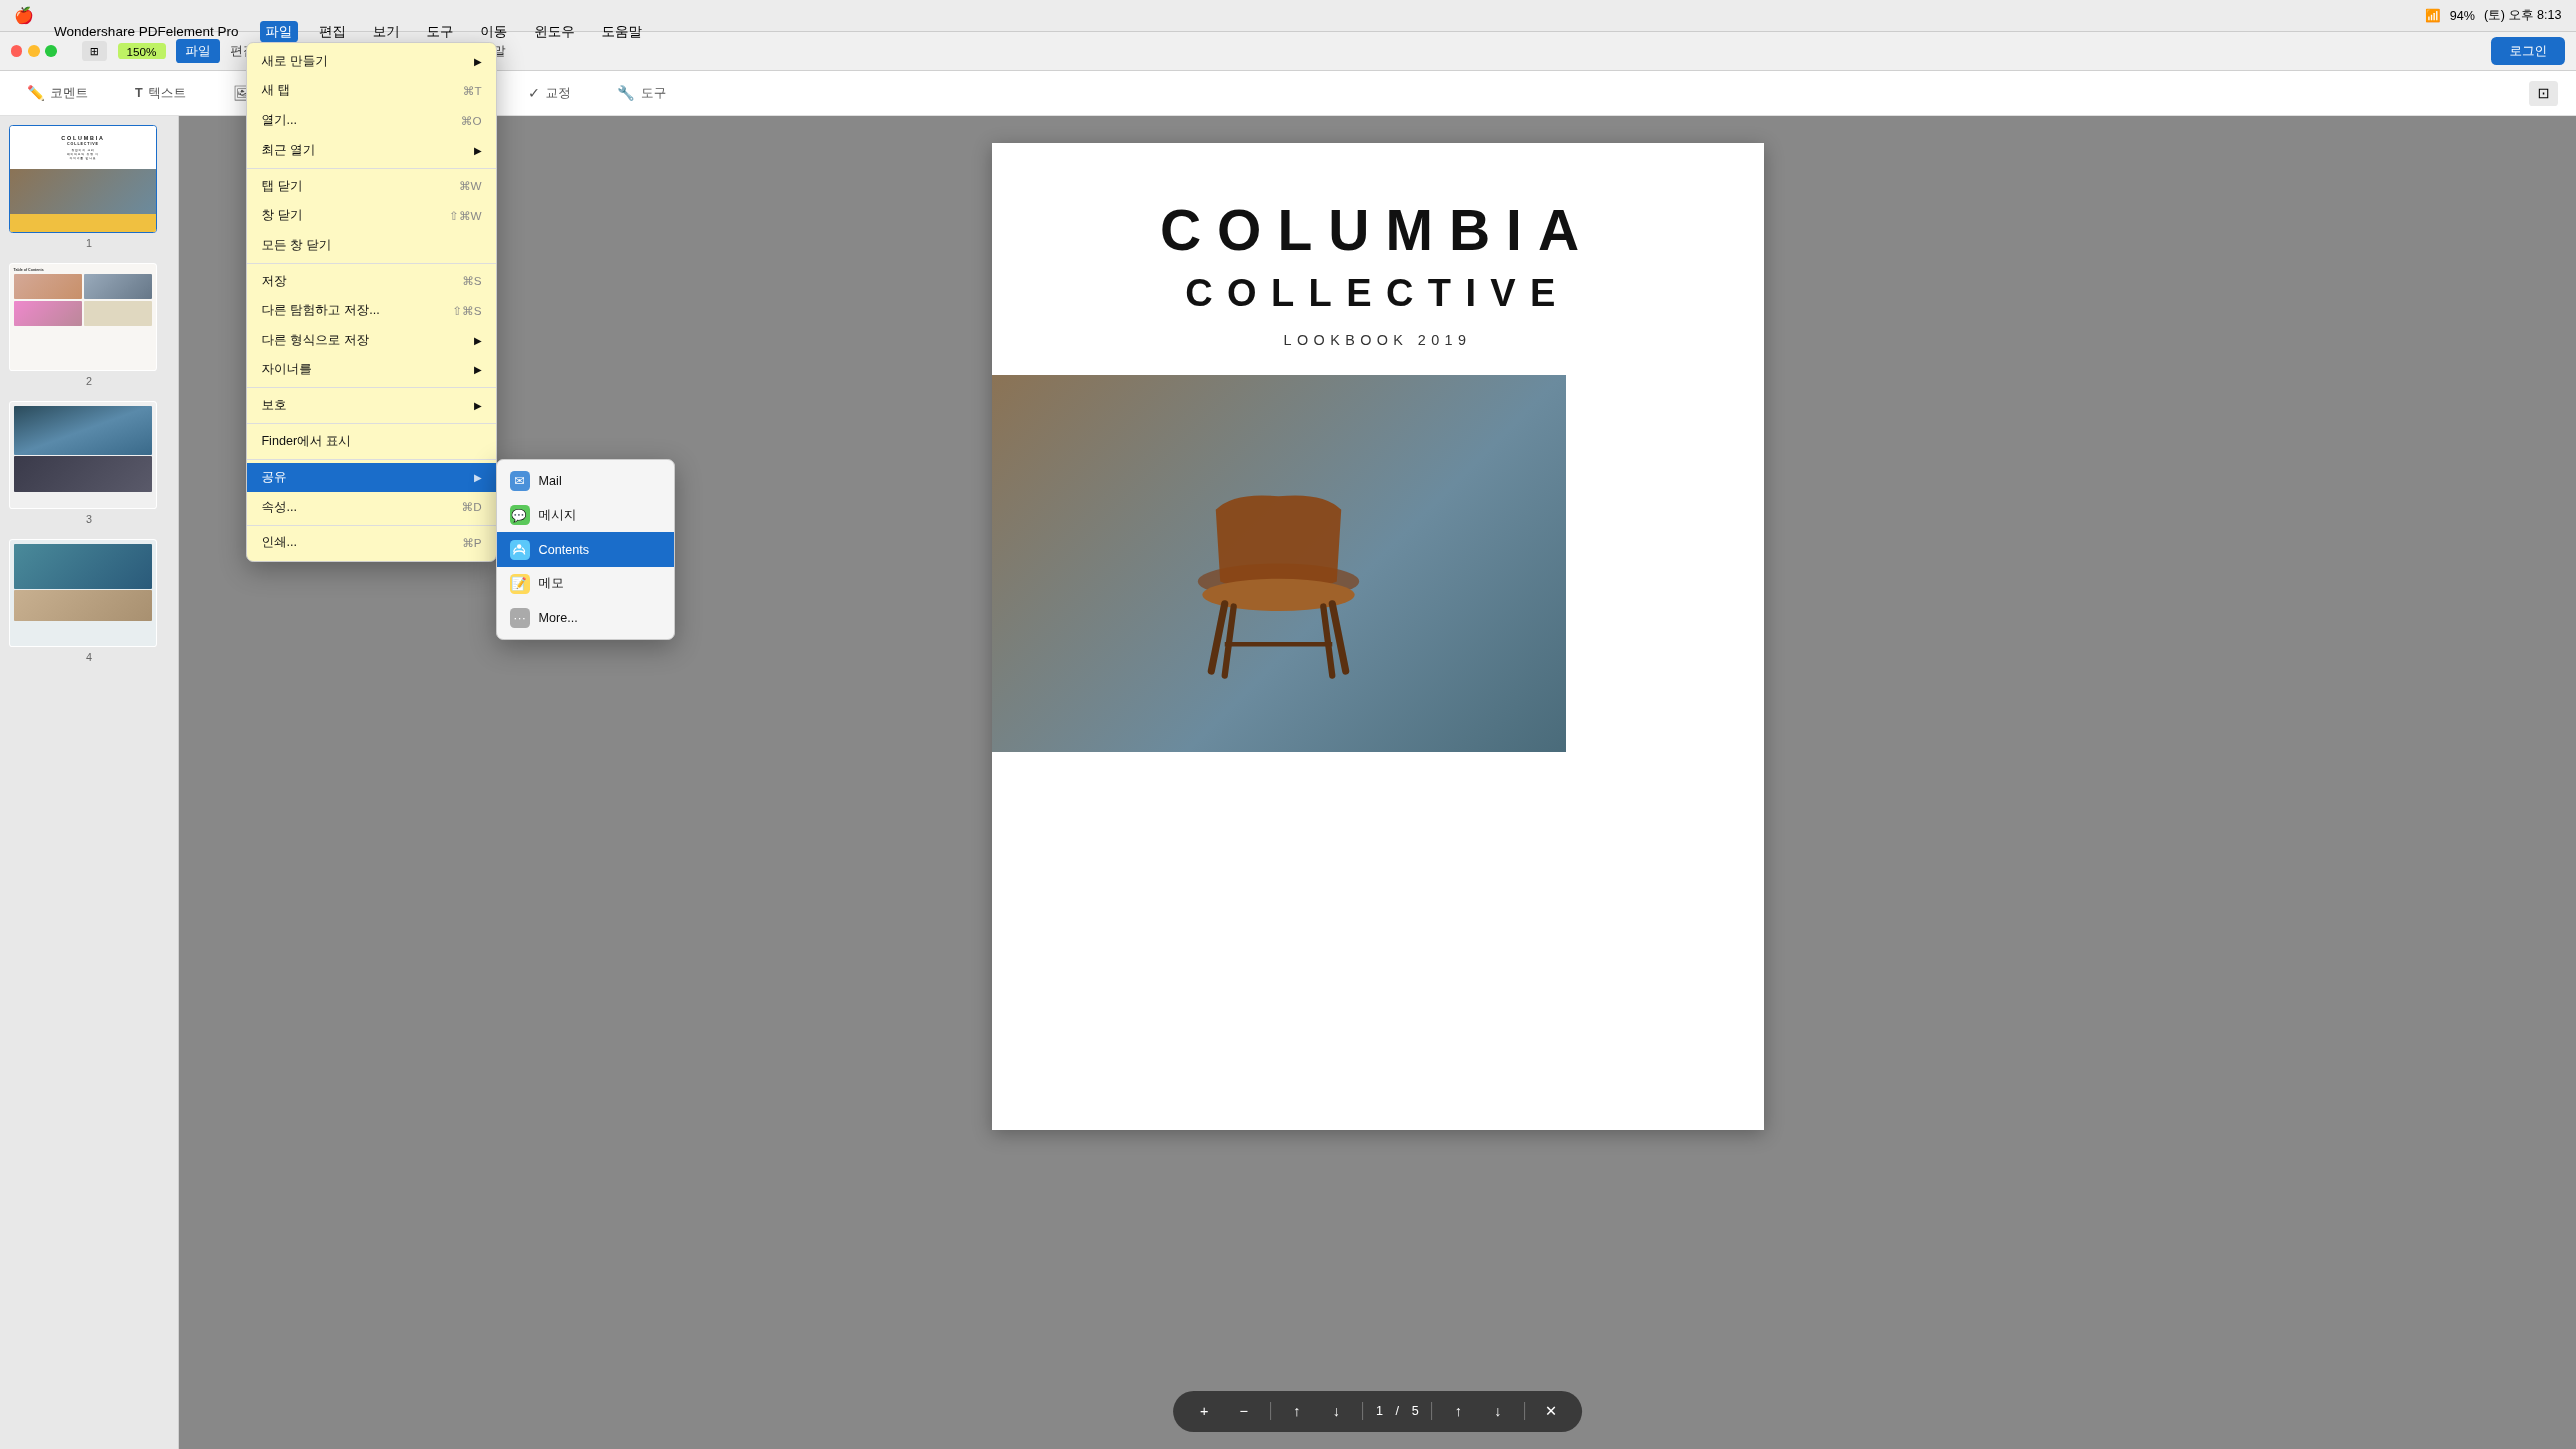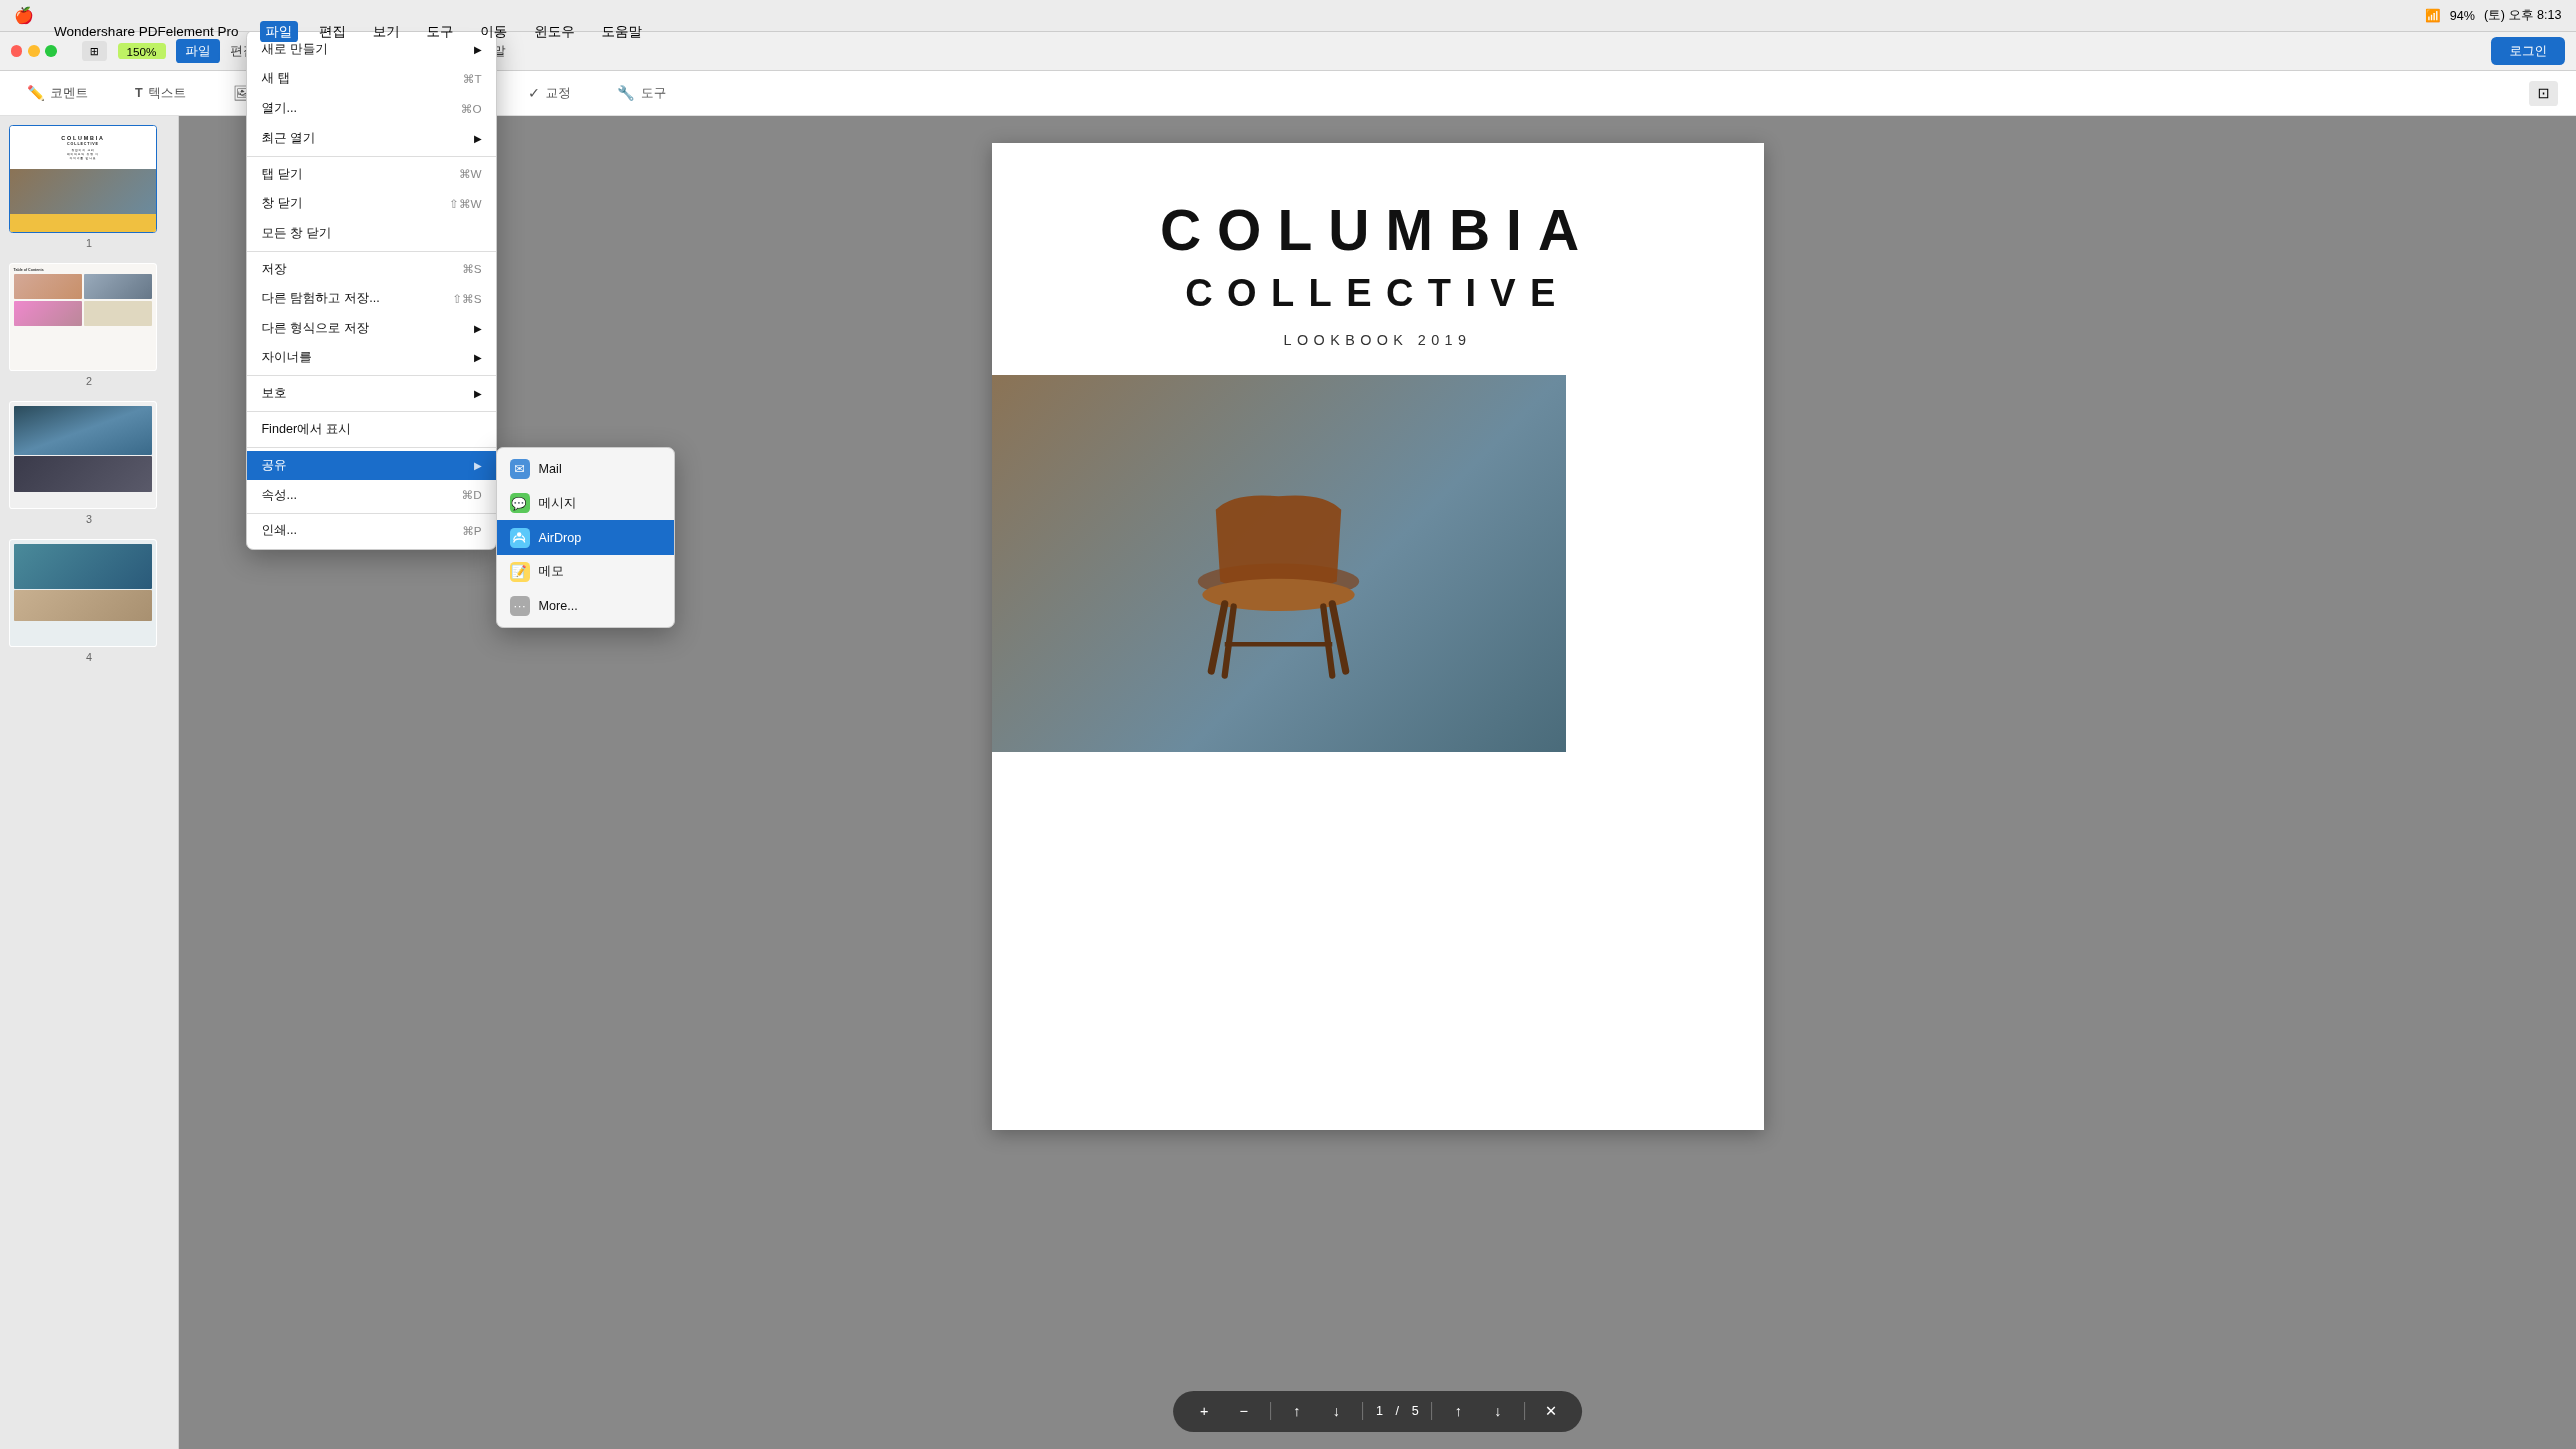--- a/index.html
+++ b/index.html
@@ -76,22 +76,22 @@
     
     .bottom-toolbar {
       position: absolute; bottom: 18px; left: 50%; transform: translateX(-50%);
       background: rgba(50,50,50,0.9); border-radius: 25px; padding: 7.2px 18px;
       display: flex; align-items: center; gap: 12.6px; color: #fff; font-size: 12.6px;
     }
     .bt-btn { width: 27px; height: 27px; display: flex; align-items: center; justify-content: center; cursor: pointer; font-size: 14.4px; }
     .bt-divider { width: 0.9px; height: 18px; background: rgba(255,255,255,0.3); }
     .bt-page { font-size: 12.6px; }
     .dropdown-menu {
-      position: absolute; top: 30px; left: 246px; width: 251px;
-      background: #ffffff; border-radius: 7.2px; box-shadow: 0 7.2px 27px rgba(0,0,0,0.3);
+      position: absolute; top: 42px; left: 246px; width: 251px;
+      background: #fef9c3; border-radius: 7.2px; box-shadow: 0 7.2px 27px rgba(0,0,0,0.3);
       z-index: 600; padding: 3.6px 0; border: 0.9px solid #ccc;
     }
     .menu-item { display: flex; align-items: center; padding: 6.3px 14.4px; font-size: 12.6px; color: #111; cursor: pointer; position: relative; }
     .menu-item:hover, .menu-item.highlighted { background: #1a6dca; color: #fff; }
     .menu-item .shortcut { margin-left: auto; color: #888; font-size: 11.7px; }
     .menu-item .arrow { margin-left: auto; font-size: 10px; }
     .menu-divider { height: 0.9px; background: #ddd; margin: 2.7px 0; }
 
     
     .submenu {
@@ -381,21 +381,21 @@
       </div>
       <div class="submenu-item highlighted">
         <div class="submenu-icon" style="background:#5bc8fa;color:#fff;">
           <svg width="14.4" height="14.4" viewBox="0 0 16 16" fill="white">
             <circle cx="8" cy="5" r="2.5"></circle>
             <path d="M2 14 Q2 10 8 10 Q14 10 14 14" stroke="white" stroke-width="1.5" fill="none"></path>
             <path d="M5 6.5 Q2 8 2 11" stroke="white" stroke-width="1.2" fill="none"></path>
             <path d="M11 6.5 Q14 8 14 11" stroke="white" stroke-width="1.2" fill="none"></path>
           </svg>
         </div>
-        <span>AirDrop</span>
+        <span>Contents</span>
       </div>
       <div class="submenu-item">
         <div class="submenu-icon" style="background:#ffd95a;color:#333;">📝</div>
         <span>메모</span>
       </div>
       <div class="submenu-item">
         <div class="submenu-icon" style="background:#aaa;color:#fff;">···</div>
         <span>More...</span>
       </div>
     </div>

